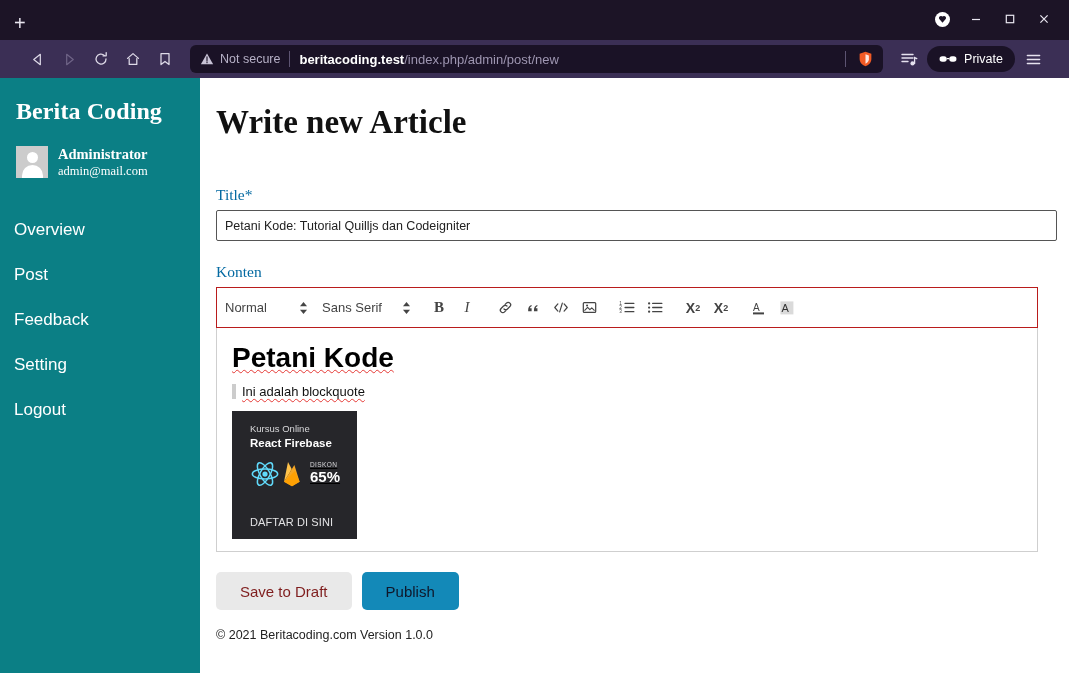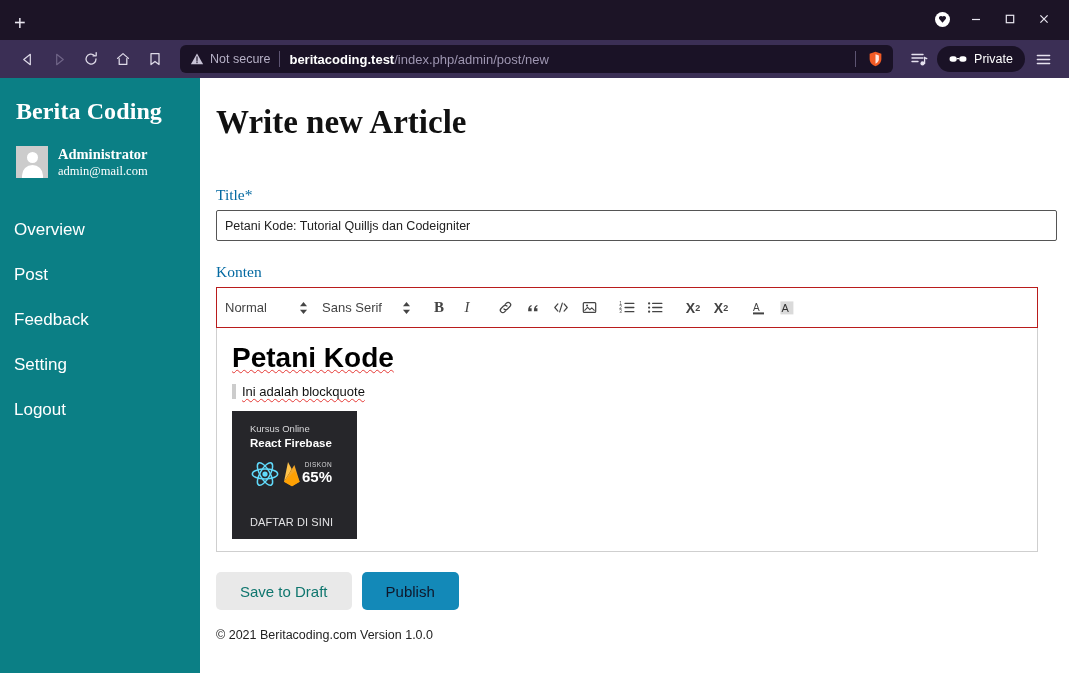--- a/index.html
+++ b/index.html
@@ -92,21 +92,21 @@
   .brave-shield-round {
     width: 15px; height: 15px; border-radius: 50%;
     background: #fff; display:flex; align-items:center; justify-content:center;
   }
 
   .navbar {
     height: 38px;
     background: #3b2f55;
     display: flex;
     align-items: center;
-    padding: 0 12px;
+    padding: 0 22px;
     box-sizing: border-box;
   }
   .navicon {
     width: 30px;
     height: 30px;
     display: flex;
     align-items: center;
     justify-content: center;
     color: #dedae8;
     cursor: pointer;
@@ -375,21 +375,21 @@
     font-size: 11.5px;
     font-weight: bold;
     line-height: 1.2;
   }
   .banner .b-mid {
     display: flex;
     align-items: center;
     margin-top: 9px;
   }
   .banner .b-logos { display: flex; align-items: center; flex: 0 0 auto; }
-  .banner .b-disc { text-align: right; }
+  .banner .b-disc { margin-left: 8px; text-align: left; text-decoration: underline; }
   .banner .b-diskon { color: #d6d6d8; font-size: 6.5px; letter-spacing: 0.4px; line-height:1;}
   .banner .b-65 { color: #ffffff; font-size: 15px; font-weight: bold; line-height: 1.15; }
   .banner .b-daftar {
     color: #e3e3e5;
     font-size: 11px;
     margin-top: 28px;
     letter-spacing: 0.1px;
   }
 
   .btnrow {
@@ -400,21 +400,21 @@
   .btn {
     border: none;
     border-radius: 5px;
     font-family: "Liberation Sans", sans-serif;
     font-size: 15px;
     cursor: pointer;
     height: 38px;
     padding: 0 24px;
     box-sizing: border-box;
   }
-  .btn-draft { background: #e9e9e9; color: #0f766e; }
+  .btn-draft { background: #e9e9e9; color: #7f1d1d; }
   .btn-publish { background: #1389b8; color: #0f172a; margin-left: 10px; }
   .footer {
     margin-top: 18px;
     font-size: 12.5px;
     color: #222222;
   }
 </style>
 </head>
 <body>
 

